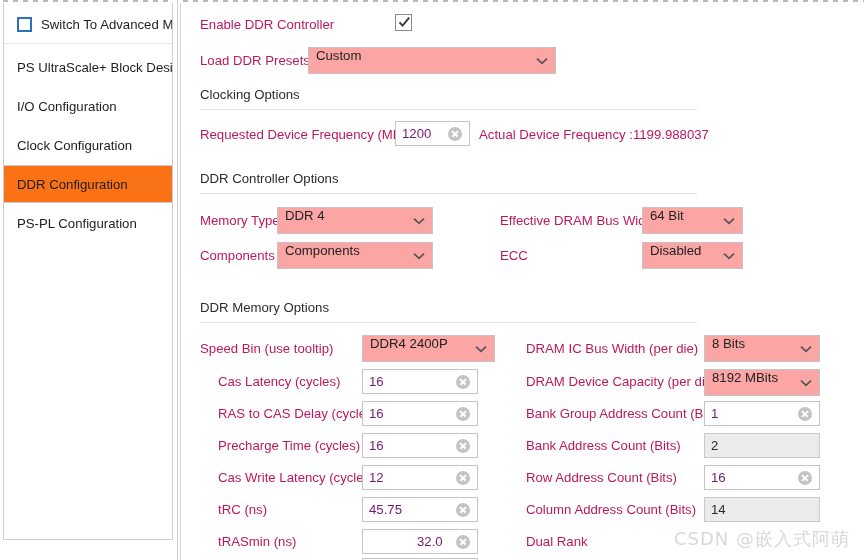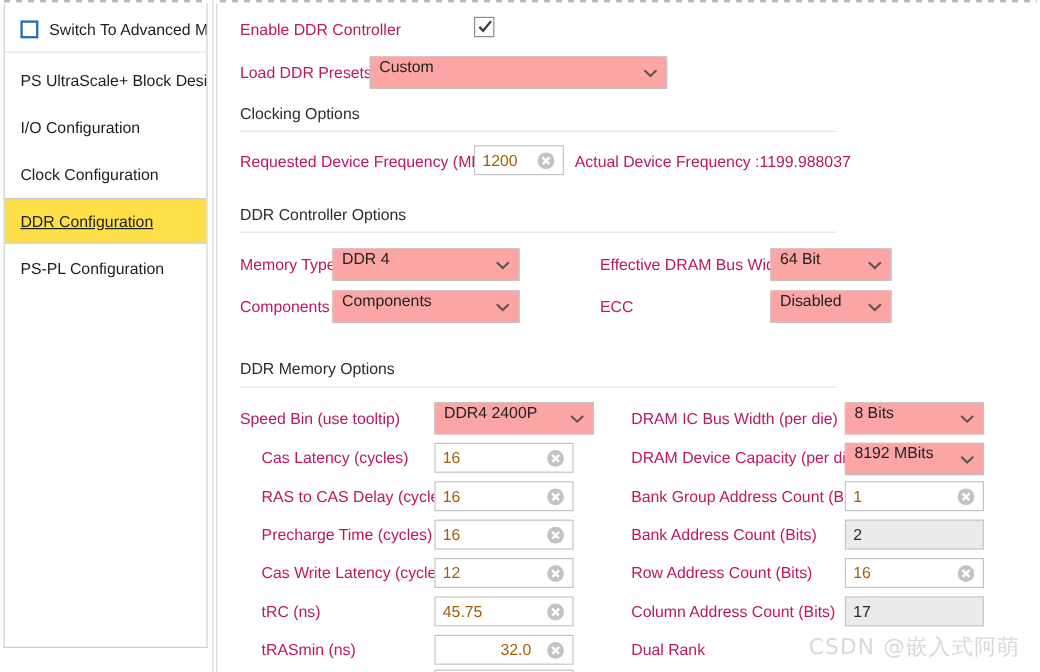--- a/index.html
+++ b/index.html
@@ -28,24 +28,23 @@
     border-top: none;
   }
   .nav-item {
     position: absolute; left: 0; width: 168px; height: 38px;
     display: flex; align-items: center;
     padding-left: 13px;
     font-size: 13.2px; color: #1e1e1e;
     white-space: nowrap; overflow: hidden;
   }
   .nav-item.selected {
-    background: #fde047;
+    background: #f97316;
     border-top: 1px solid #cacaca;
     border-bottom: 1px solid #cacaca;
-    text-decoration: underline;
   }
   .nav-sep { position: absolute; left: 0; width: 168px; height: 1px; background: #e6e6e6; }
 
   .adv-check {
     width: 15px; height: 15px;
     border: 2px solid #2f6fba;
     background: #ffffff;
     margin-right: 9px;
     flex: 0 0 auto;
   }
@@ -88,21 +87,21 @@
 
   
   .tf {
     position: absolute;
     border: 1px solid #c4c4c4;
     background: #ffffff;
     height: 25px;
     display: flex; align-items: center;
   }
   .tf .val {
-    font-size: 13.2px; color: #a16207;
+    font-size: 13.2px; color: #701a75;
     padding-left: 6px; flex: 1 1 auto;
     white-space: nowrap; overflow: hidden;
   }
   .tf.disabled { background: #ebebeb; border-color: #c8c8c8; }
   .tf.disabled .val { color: #2b2b2b; }
   .clear-ic {
     position: relative; width: 14px; height: 14px; border-radius: 50%;
     background: #c3c3c3; margin-right: 7px; flex: 0 0 auto;
   }
   .clear-ic::before, .clear-ic::after {
@@ -389,21 +388,21 @@
     </div>
     <div class="tf" style="left:521px;top:462px;width:116px;">
       <span class="val">16</span>
       <span class="clear-ic"></span>
     </div>
 
     <div class="row" style="left:343px;top:499px;">
       <span class="lbl">Column Address Count (Bits)</span>
     </div>
     <div class="tf disabled" style="left:521px;top:494px;width:116px;">
-      <span class="val">17</span>
+      <span class="val">14</span>
     </div>
 
     <div class="row" style="left:343px;top:531px;">
       <span class="lbl">Dual Rank</span>
     </div>
 
   </div>
 
   <div id="watermark">CSDN @嵌入式阿萌</div>
 

